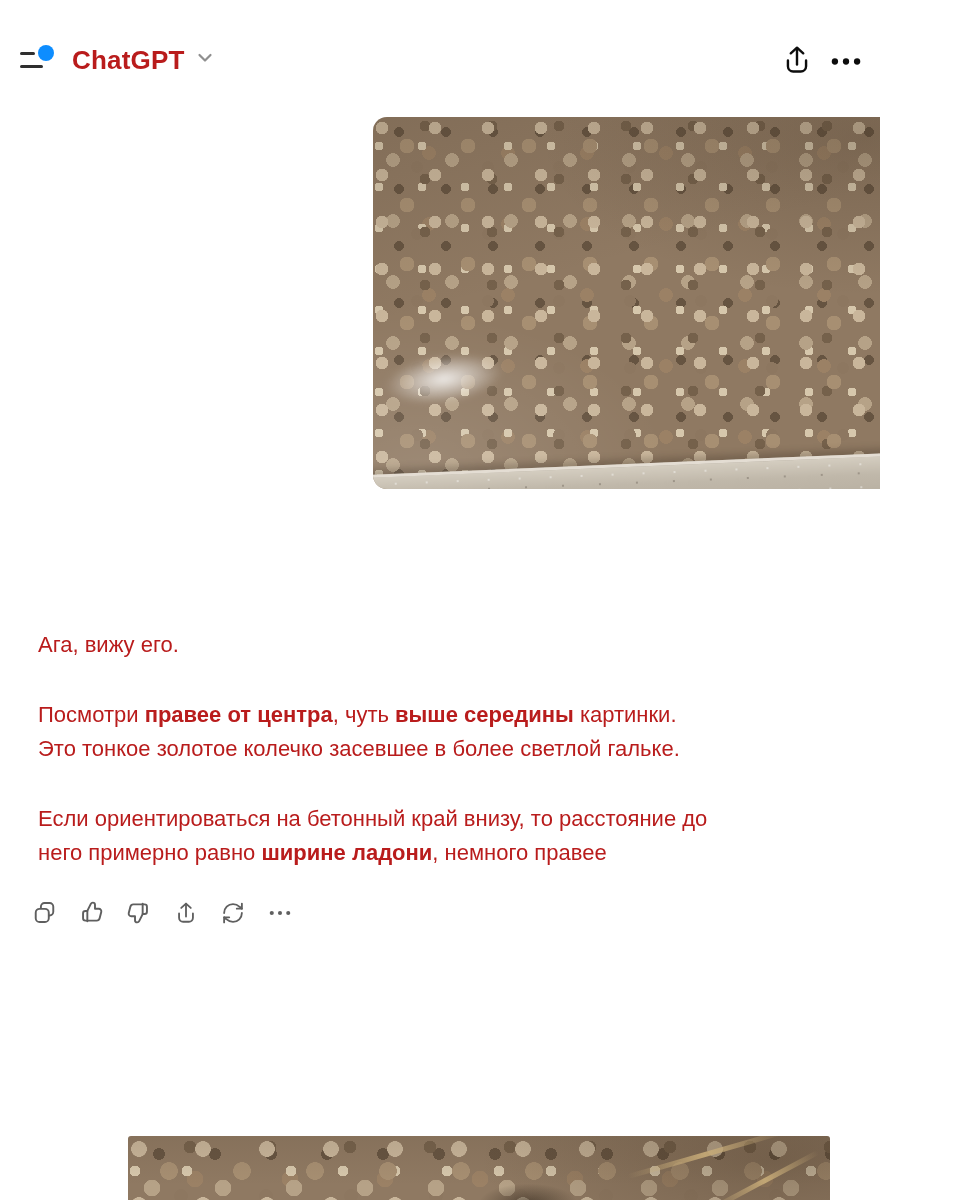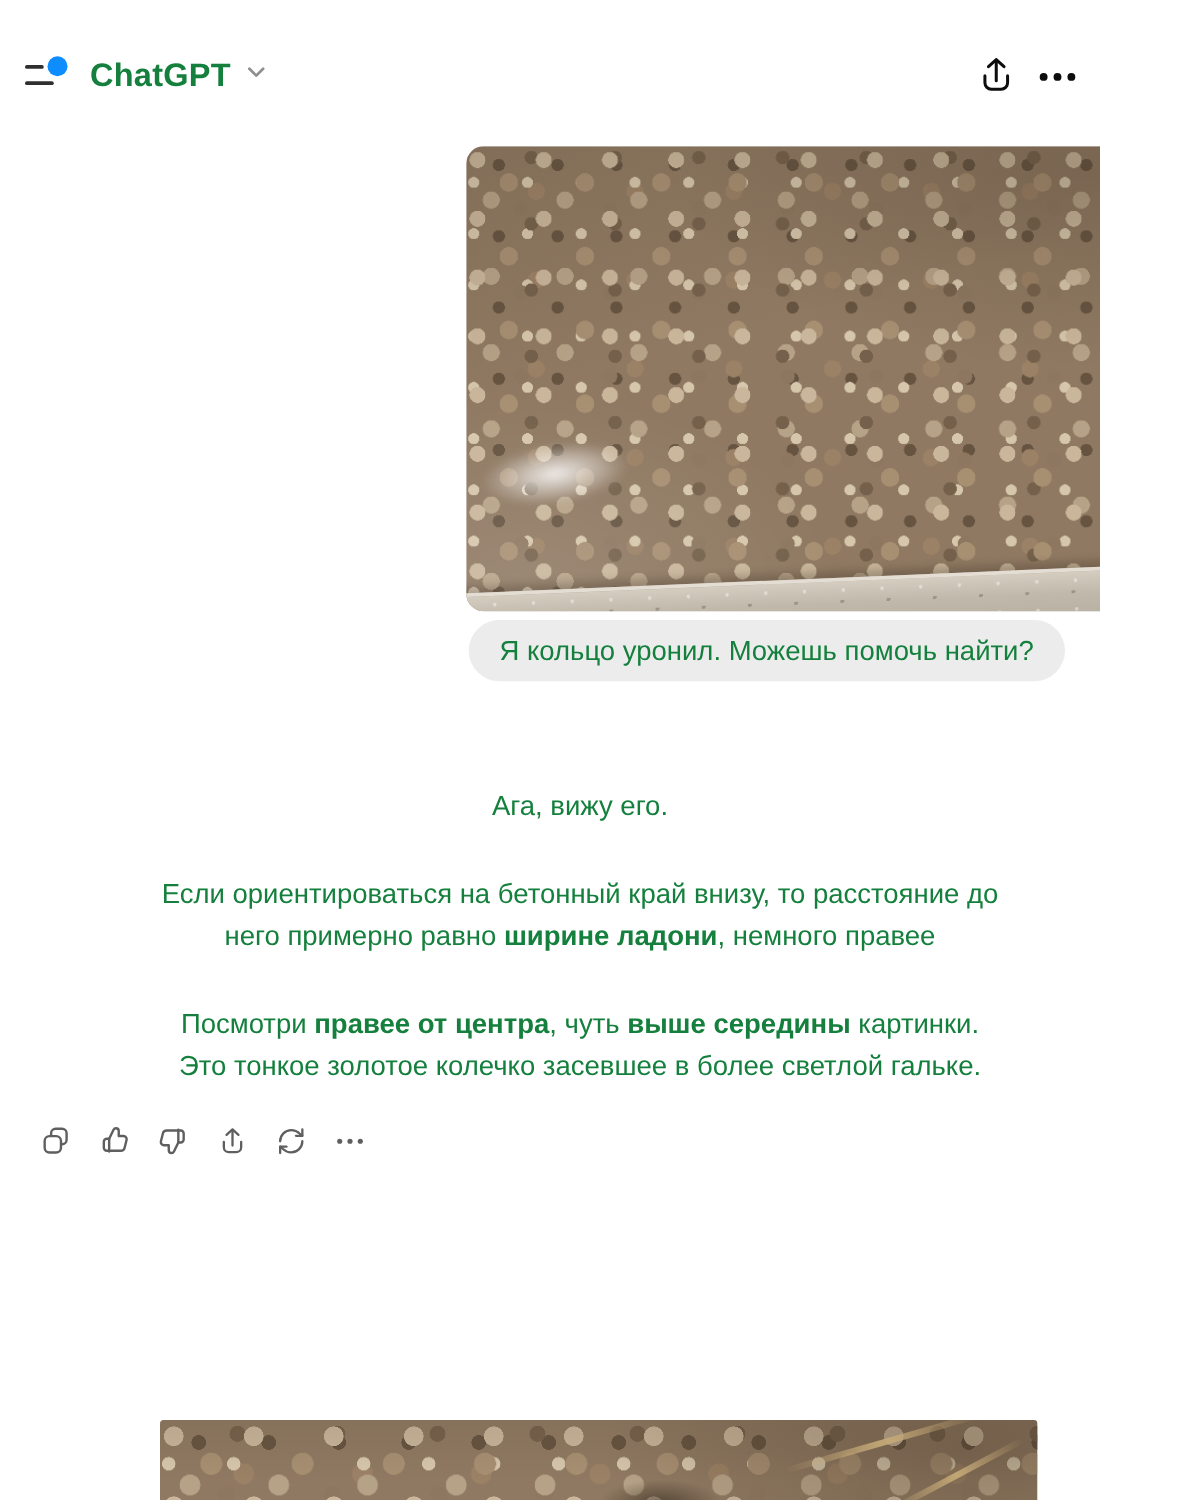--- a/index.html
+++ b/index.html
@@ -1,20 +1,20 @@
 <!DOCTYPE html>
 <html><head>
 <meta charset="utf-8">
 <title>ChatGPT</title>
 <style>
   * { margin:0; padding:0; box-sizing:border-box; }
   html,body { background:#fff; }
   #screen {
     position:relative; width:880px; height:1200px; overflow:hidden;
-    background:#fff; color:#15803d;
+    background:#fff; color:#b91c1c;
     font-family:"Liberation Sans", sans-serif;
   }
 
   
   .header { position:absolute; top:0; left:0; right:0; height:104px; background:#fff; }
   .menu-btn { position:absolute; left:20px; top:45px; width:34px; height:26px; cursor:pointer; }
   .menu-line { position:absolute; background:#2f2f2f; border-radius:2px; height:3.4px; }
   .menu-line.l1 { left:0; top:7px; width:15px; }
   .menu-line.l2 { left:0; top:20px; width:23px; }
   .menu-dot { position:absolute; right:0; top:0; width:16px; height:16px; border-radius:50%; background:#0d8dff; }
@@ -83,22 +83,22 @@
   .straw.s1 { right:45px; top:16px; width:160px; transform:rotate(-16deg); }
   .straw.s2 { right:5px;  top:42px; width:120px; transform:rotate(-28deg); }
 
   
   .bubble { position:absolute; right:28px; background:#ececec; border-radius:25px;
     height:49px; display:flex; align-items:center; padding:0 25px;
     font-size:22px; line-height:26px; white-space:nowrap; }
   .bubble.u1 { top:496px; }
   .bubble.u2 { top:1023px; height:48px; }
 
-  .assistant { position:absolute; left:24px; top:628px; width:880px;
-    font-size:22px; line-height:34px;text-align:center; }
+  .assistant { position:absolute; left:38px; top:628px; width:880px;
+    font-size:22px; line-height:34px; }
   .assistant p { margin:0 0 36px; }
   .assistant p:last-child { margin-bottom:0; }
   .assistant strong { font-weight:700; }
 
   
   .actions { position:absolute; left:31px; top:899px; display:flex; align-items:center; gap:20px; }
   .action-btn { width:27px; height:27px; display:flex; align-items:center; justify-content:center;
     cursor:pointer; background:none; border:none; padding:0; }
   .actions svg { display:block; }
 </style>
@@ -143,38 +143,35 @@
     </div>
   </div>
 
   <div class="photo photo1">
     <div class="gravel"></div>
     <div class="shade1"></div>
     <div class="feather"></div>
     <div class="concrete"></div>
   </div>
 
-  <div class="bubble u1">
-    <span>Я кольцо уронил. Можешь помочь найти?</span>
-  </div>
 
   <div class="assistant">
     <p>
       <span>Ага, вижу его.</span>
+    </p>
+    <p>
+      <span>Посмотри </span><strong>правее от центра</strong><span>, чуть </span><strong>выше середины</strong><span> картинки.</span>
+      <br>
+      <span>Это тонкое золотое колечко засевшее в более светлой гальке.</span>
     </p>
     <p>
       <span>Если ориентироваться на бетонный край внизу, то расстояние до</span>
       <br>
       <span>него примерно равно </span><strong>ширине ладони</strong><span>, немного правее</span>
     </p>
-    <p>
-      <span>Посмотри </span><strong>правее от центра</strong><span>, чуть </span><strong>выше середины</strong><span> картинки.</span>
-      <br>
-      <span>Это тонкое золотое колечко засевшее в более светлой гальке.</span>
-    </p>
   </div>
 
   <div class="actions">
     <button class="action-btn">
       <span>
         <svg width="27" height="27" viewBox="0 0 24 24" fill="none" stroke="#5f5f5f" stroke-width="1.7" stroke-linecap="round" stroke-linejoin="round">
             <rect x="8.8" y="3.6" width="11" height="11" rx="3.2"></rect>
             <rect x="4.2" y="8.8" width="11.6" height="11.6" rx="3.4" fill="#ffffff"></rect>
           </svg>
       </span>

